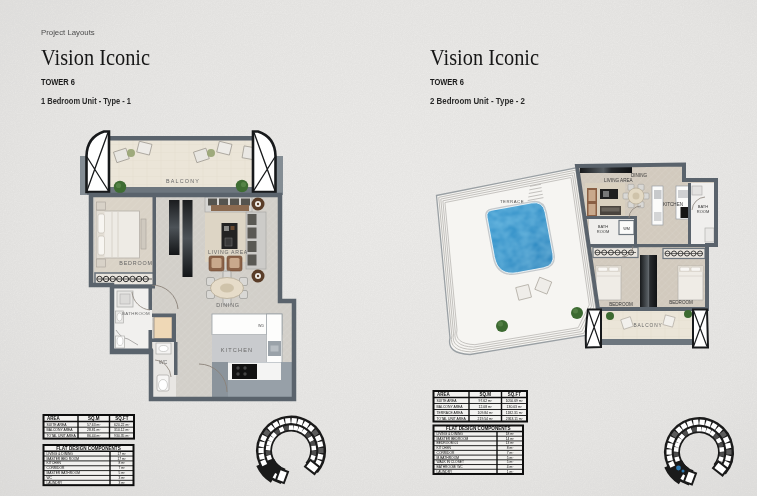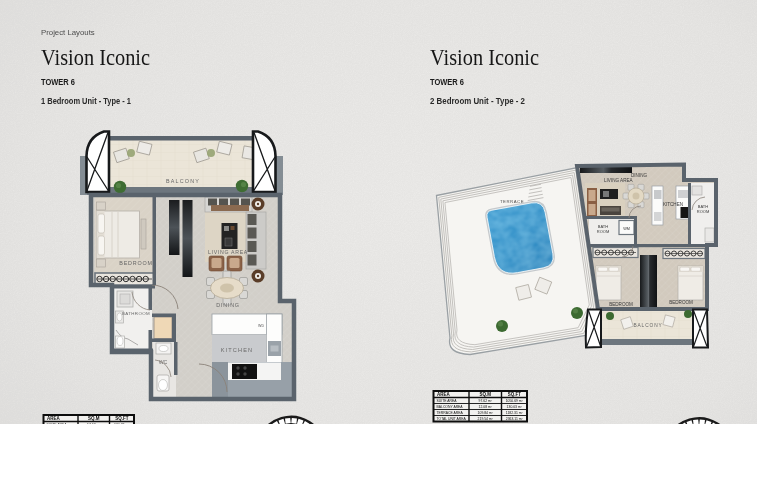--- a/index.html
+++ b/index.html
@@ -1,14 +1,14 @@
 <!DOCTYPE html>
 <html><head><meta charset="utf-8"><style>
 html,body{margin:0;padding:0}
-#page{position:relative;width:757px;height:424px;overflow:hidden}
+#page{position:relative;width:757px;height:496px;overflow:hidden}
 </style></head>
 <body>
 <div id="page"><svg xmlns="http://www.w3.org/2000/svg" width="757" height="496" viewBox="0 0 757 496">
       <defs>
 <radialGradient id="bgrad" cx="56%" cy="42%" r="95%">
  <stop offset="0%" stop-color="#f2f1ef"></stop>
  <stop offset="55%" stop-color="#edecea"></stop>
  <stop offset="100%" stop-color="#e0dfdd"></stop>
 </radialGradient>
 <filter id="noise" x="0" y="0" width="100%" height="100%">

